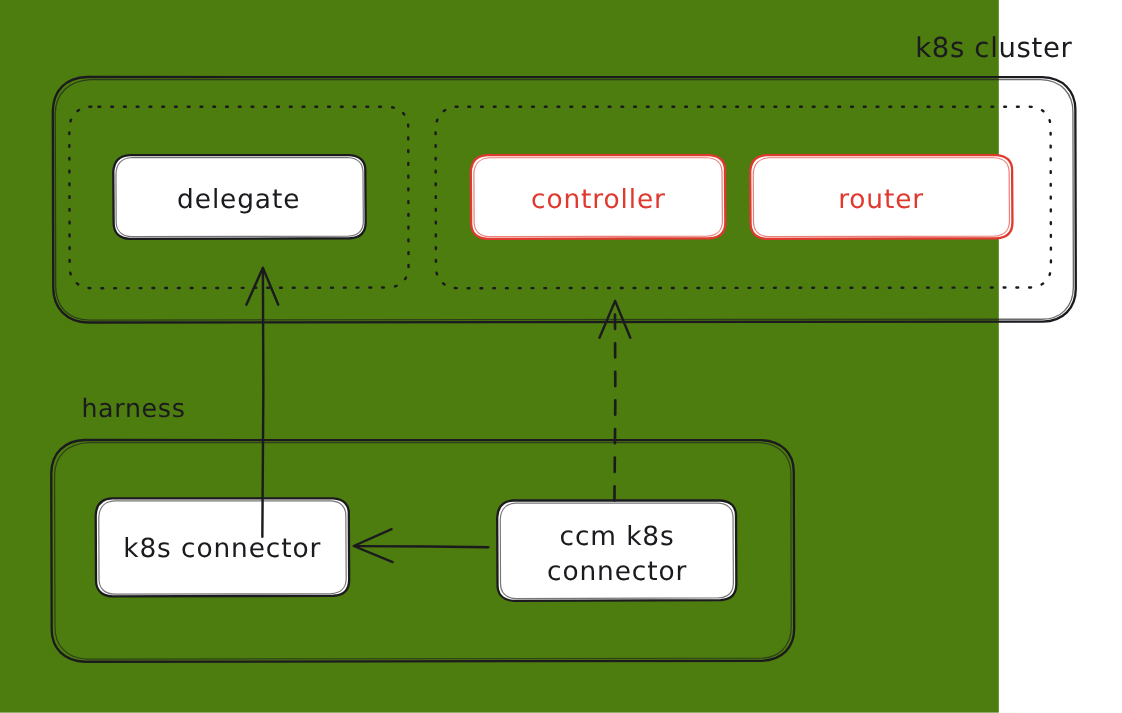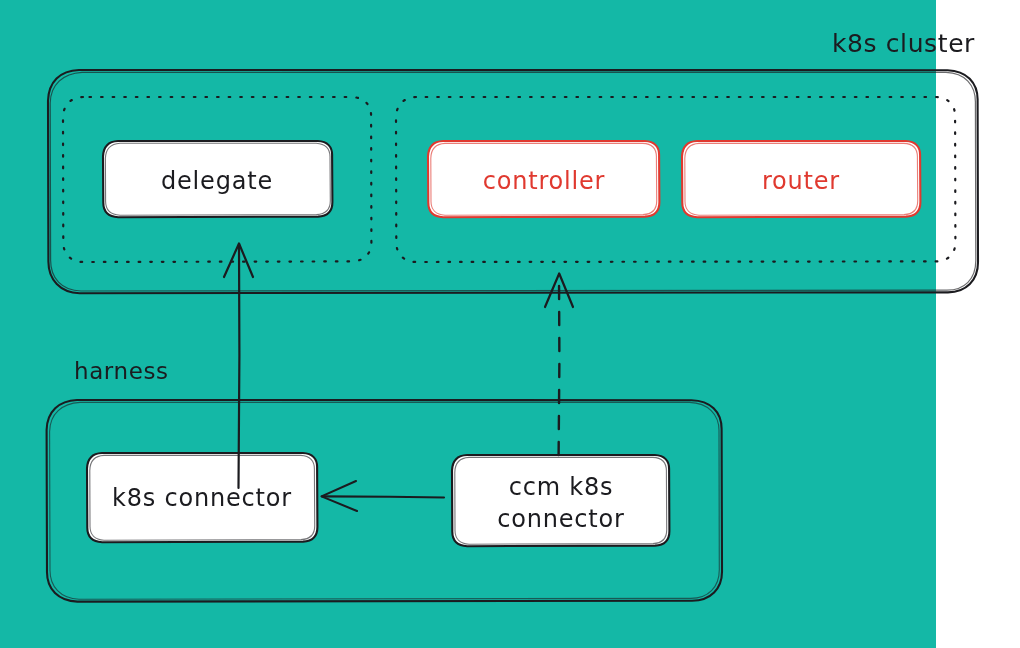--- a/index.html
+++ b/index.html
@@ -10,22 +10,21 @@
   body {
     width: 1020px;
     height: 648px;
     font-family: "DejaVu Sans", sans-serif;
     overflow: hidden;
   }
   #diagram-root {
     position: relative;
     width: 908px;
     height: 648px;
-    background: #14b8a6;
-    padding-left: 28px;
+    background: #4d7c0f;
   }
   #diagram-svg {
     position: absolute;
     left: 0;
     top: 0;
     width: 1020px;
     height: 648px;
   }
   .hand-text {
     font-family: "DejaVu Sans", sans-serif;

